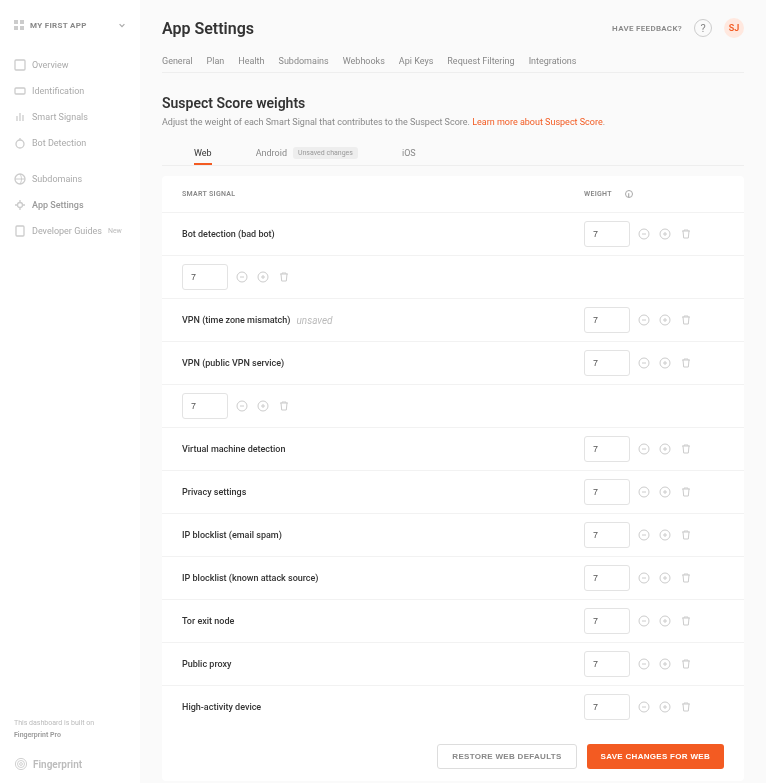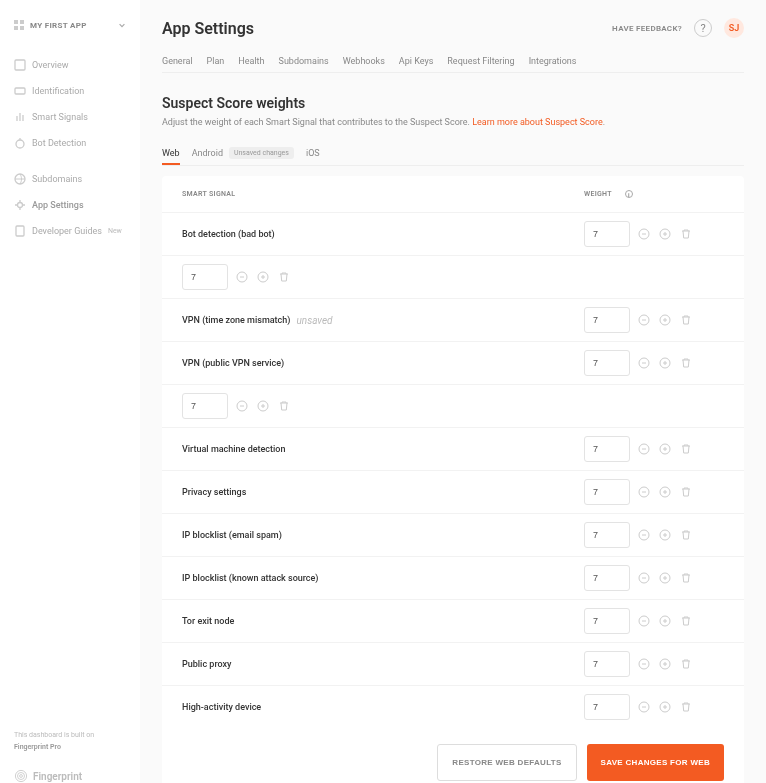--- a/index.html
+++ b/index.html
@@ -25,38 +25,38 @@
 .page-title { font-size: 16px; font-weight: 600; flex: 1; }
 .feedback-label { font-size: 8px; font-weight: 600; color: #888; letter-spacing: 0.3px; }
 .help-btn { width: 18px; height: 18px; border: 1.5px solid #ccc; border-radius: 50%; display: flex; align-items: center; justify-content: center; color: #888; font-size: 11px; cursor: pointer; }
 .avatar { width: 20px; height: 20px; border-radius: 50%; background: #ffe8df; color: #f35b22; font-size: 9px; font-weight: 600; display: flex; align-items: center; justify-content: center; }
 .tabs { display: flex; gap: 14px; border-bottom: 1px solid #eee; margin-bottom: 22px; }
 .tab { font-size: 9px; color: #888; padding: 6px 0; cursor: pointer; }
 .section-title { font-size: 14px; font-weight: 600; margin-bottom: 6px; }
 .section-desc { font-size: 9px; color: #888; margin-bottom: 14px; }
 .section-desc a { color: #f35b22; text-decoration: none; }
 .subtabs { display: flex; gap: 12px; align-items: center; border-bottom: 1px solid #eee; }
-.subtab { font-size: 9px; color: #888; padding: 6px 0; position: relative; cursor: pointer; display: flex; align-items: center; gap: 6px; }
+.subtab { font-size: 9px; color: #888; padding: 6px 0; position: relative; cursor: pointer; display: flex; align-items: center; gap: 6px; margin-left: 32px; }
 .subtab.active { color: #333; }
 .subtab.active::after { content: ""; position: absolute; bottom: -1px; left: 0; right: 0; height: 2px; background: #f35b22; }
 .unsaved-badge { background: #eee; color: #999; font-size: 7px; padding: 2px 5px; border-radius: 3px; }
 .card { background: #fff; border-radius: 4px; margin-top: 10px; padding-bottom: 12px; }
 .table-head { display: flex; padding: 14px 20px 14px; font-size: 7px; font-weight: 600; color: #888; letter-spacing: 0.3px; justify-content: flex-end; }
 .col-signal { flex: 1; }
 .col-weight { width: 140px; display: flex; align-items: center; gap: 13px; }
 .info-icon { width: 8px; height: 8px; border: 1px solid #aaa; border-radius: 50%; display: inline-flex; align-items: center; justify-content: center; font-size: 6px; }
 .row { display: flex; align-items: center; padding: 8px 20px; border-top: 1px solid #f2f2f2; }
 .row-label { flex: 1; font-size: 9px; font-weight: 500; display: flex; align-items: center; gap: 6px; }
 .row-unsaved { font-size: 10px; color: #bbb; font-style: italic; font-weight: 400; }
 .row-controls { width: 140px; display: flex; align-items: center; gap: 7px; }
 .weight-input { width: 46px; height: 26px; border: 1px solid #e3e3e3; border-radius: 3px; font-size: 9px; padding: 0 8px; color: #555; }
 .icon-btn { width: 14px; height: 14px; display: flex; align-items: center; justify-content: center; cursor: pointer; color: #bbb; }
 .icon-btn svg { display: block; }
 .actions { display: flex; justify-content: flex-end; gap: 10px; padding: 16px 20px 0; }
-.btn { font-size: 8px; font-weight: 600; letter-spacing: 0.3px; padding: 13px 14px; border-radius: 3px; cursor: pointer; border: none; }
+.btn { font-size: 8px; font-weight: 600; letter-spacing: 0.3px; padding: 7px 14px; border-radius: 3px; cursor: pointer; border: none; }
 .btn-secondary { background: #fff; border: 1px solid #ddd; color: #888; }
 .btn-primary { background: #f35b22; color: #fff; }
 </style>
 </head>
 <body>
 
 <div class="app">
   <aside class="sidebar">
     <div class="app-selector">
       <svg width="10" height="10" viewBox="0 0 10 10">

